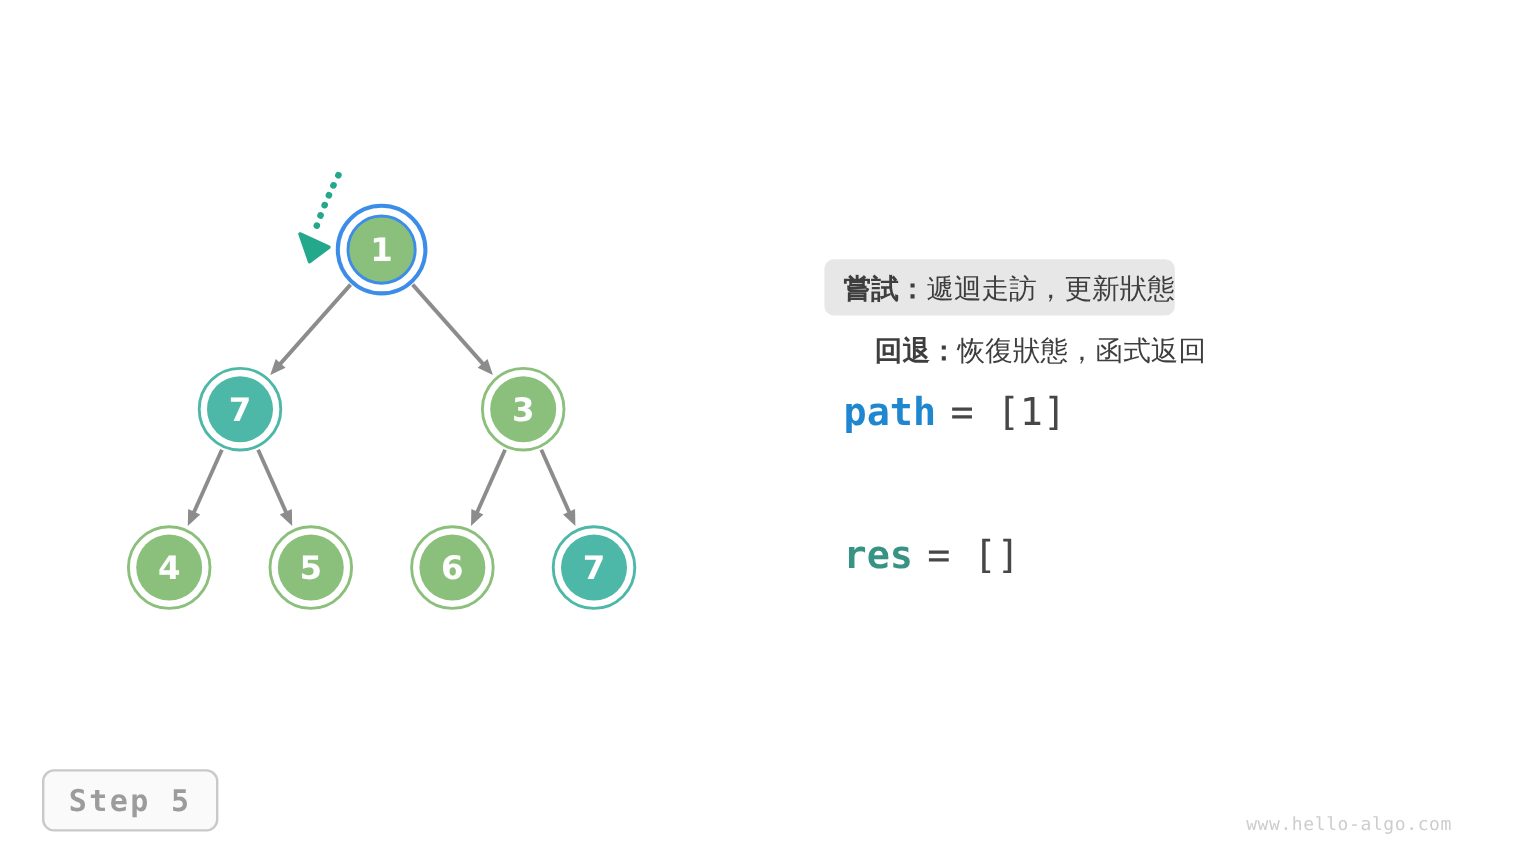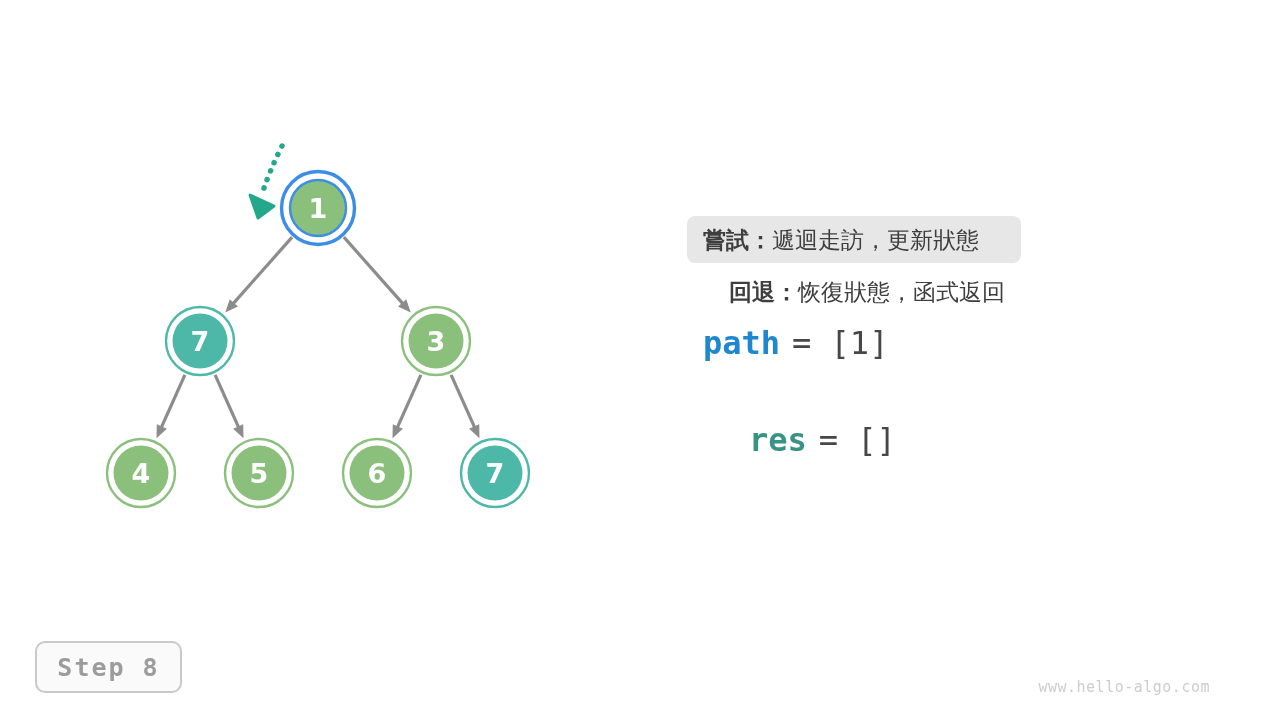--- a/index.html
+++ b/index.html
@@ -30,21 +30,21 @@
     color: #3e3e3e;
     line-height: 28px;
     white-space: nowrap;
   }
   .panel-line .lbl {
     font-weight: bold;
   }
   #try-line {
     left: 687px;
     top: 216px;
-    width: 334px;
+    width: 292px;
     height: 47px;
     background: #e7e7e7;
     border-radius: 8px;
     display: flex;
     align-items: center;
     padding-left: 16px;
     box-sizing: border-box;
   }
   #retreat-line {
     left: 703px;
@@ -52,21 +52,21 @@
     margin-left: 26px;
   }
   .code-line {
     position: absolute;
     font-family: "DejaVu Sans Mono", monospace;
     font-size: 32px;
     line-height: 28px;
     white-space: nowrap;
   }
   #path-line { left: 703px; top: 329px; }
-  #res-line  { left: 703px; top: 426px; margin-left: 46px; }
+  #res-line  { left: 703px; top: 448px; }
   .var-name { font-weight: bold; }
   #path-line .var-name { color: #1f86d0; }
   #res-line  .var-name { color: #379485; }
   .var-value {
     color: #474747;
     margin-left: 12px;
   }
   #step-badge {
     position: absolute;
     left: 35px;
@@ -163,17 +163,17 @@
   </div>
 
   <div id="path-line" class="code-line">
     <span class="var-name">path</span><span class="var-value">= [1]</span>
   </div>
 
   <div id="res-line" class="code-line">
     <span class="var-name">res</span><span class="var-value">= []</span>
   </div>
 
-  <div id="step-badge">Step 8</div>
+  <div id="step-badge">Step 5</div>
 
   <div id="watermark">www.hello-algo.com</div>
 
 </div>
 
 </body></html>

